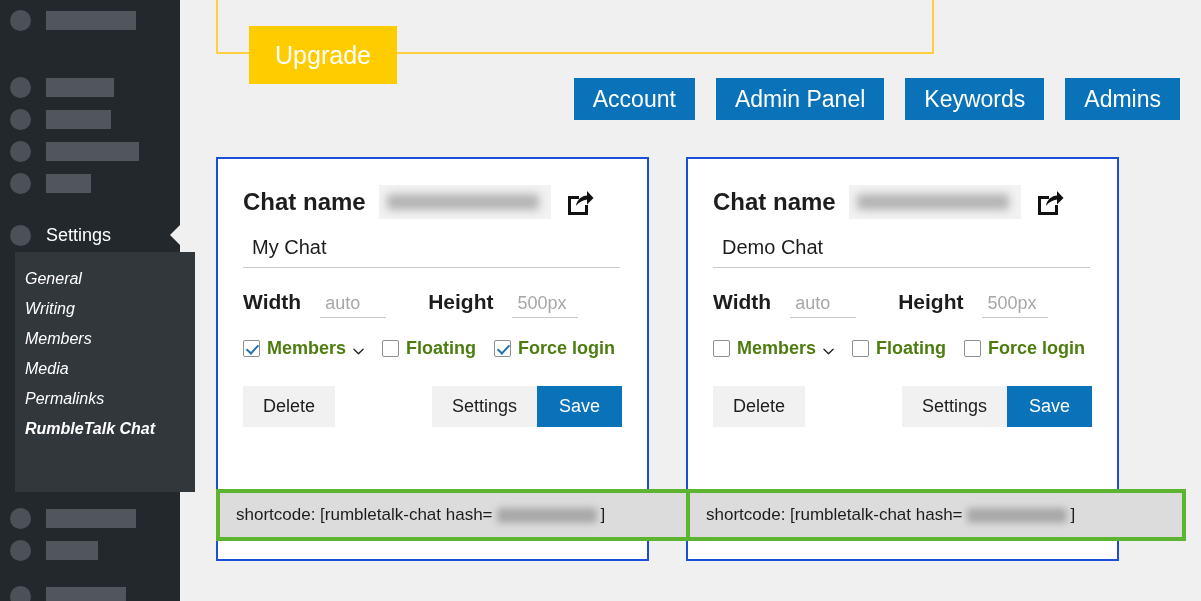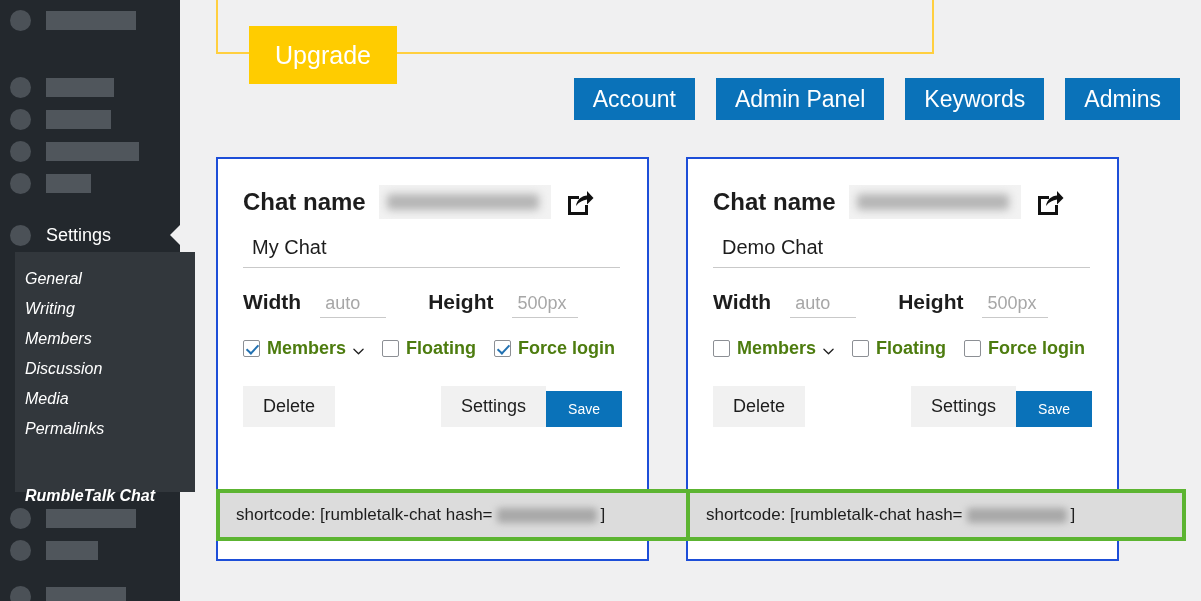--- a/index.html
+++ b/index.html
@@ -31,21 +31,21 @@
   .submenu {
     position: absolute; left: 15px; top: 252px;
     width: 180px; height: 240px;
     background: #32373c;
     font-style: italic;
   }
   .submenu-item {
     color: #ffffff; font-size: 16px; padding: 0 0 0 10px;
     height: 30px; line-height: 30px; white-space: nowrap;
   }
-  .submenu-item.current { font-weight: bold; margin-top: 37px; }
+  .submenu-item.current { font-weight: bold; }
   .settings-row {
     position: absolute; left: 0; top: 218px;
     width: 180px; height: 34px;
     background: #23282d;
     display: flex; align-items: center;
   }
   .settings-label {
     color: #ffffff; font-size: 18px; margin-left: 15px;
   }
   .settings-arrow {
@@ -151,21 +151,21 @@
   .chev { margin-left: 7px; width: 11px; height: 11px; cursor: pointer; }
 
   .actions-row { display: flex; align-items: flex-end; margin-top: 27px; }
   .btn-gray {
     background: #f1f1f1; color: #1d1d1d; border: none;
     font-size: 18px; padding: 10px 20px;
     cursor: pointer; font-family: "Liberation Sans", sans-serif;
   }
   .btn-save {
     background: #0a72b9; color: #ffffff; border: none;
-    font-size: 14px; padding: 10px 22px;
+    font-size: 18px; padding: 10px 22px;
     cursor: pointer; font-family: "Liberation Sans", sans-serif;
   }
   .act-gap { flex: 1 1 auto; }
 
   
   .shortcode-wrap {
     position: absolute; top: 489px;
     width: 500px; height: 52px;
     border: 4px solid #5cb431;
     background: #dcdcdc;
@@ -217,21 +217,20 @@
       <span class="redacted-dot"></span>
       <span class="settings-label">Settings</span>
       <span class="settings-arrow"></span>
     </div>
 
     <div class="submenu">
       <div style="height:12px"></div>
       <div class="submenu-item">General</div>
       <div class="submenu-item">Writing</div>
       <div class="submenu-item">Members</div>
-      <div class="submenu-item">Discussion</div>
       <div class="submenu-item">Media</div>
       <div class="submenu-item">Permalinks</div>
       <div class="submenu-item current">RumbleTalk Chat</div>
     </div>
 
     <div class="redacted-row" style="top:502px">
       <span class="redacted-dot"></span>
       <span class="redacted-bar" style="width:90px"></span>
     </div>
     <div class="redacted-row" style="top:534px">

